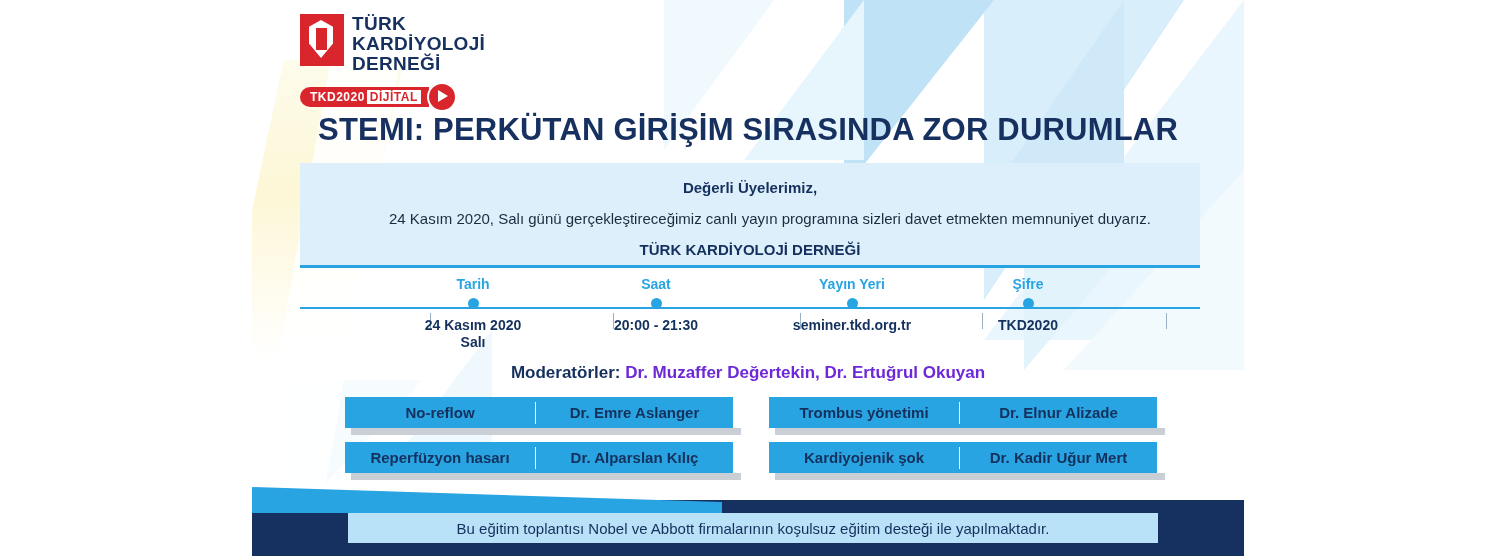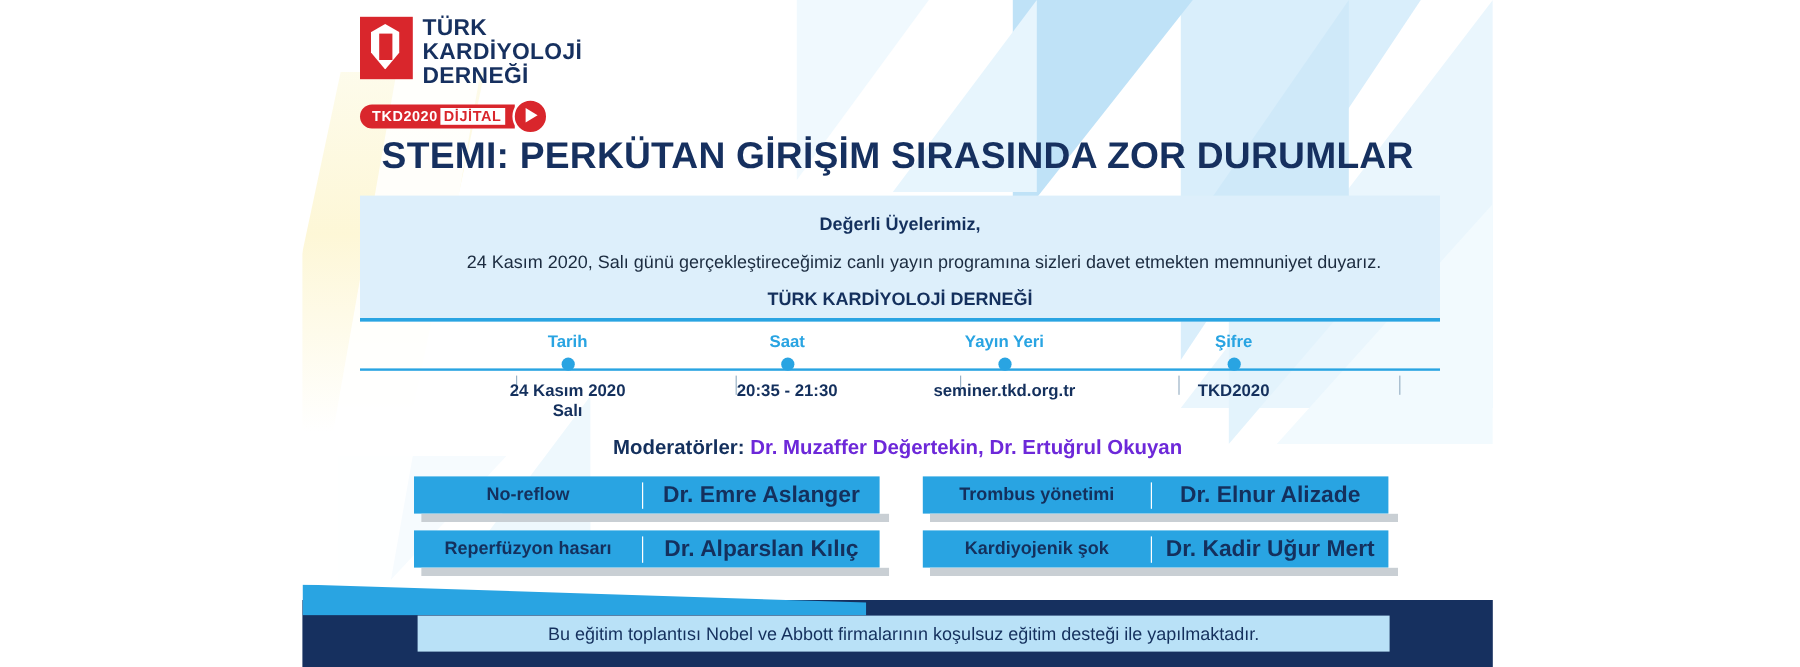--- a/index.html
+++ b/index.html
@@ -343,21 +343,21 @@
     color: #14305d;
     text-align: center;
   }
   .session .divider {
     width: 1px;
     height: 22px;
     background: #ffffff;
   }
   .session .speaker {
     flex: 1;
-    font-size: 19px;
+    font-size: 15px;
     font-weight: bold;
     color: #14305d;
     text-align: center;
   }
 </style>
 </head>
 <body>
 
 <div class="poster">
 
@@ -414,24 +414,24 @@
       <div class="info-dot"></div>
       <div class="value">
         <div>24 Kasım 2020</div>
         <div>Salı</div>
       </div>
     </div>
 
     <div class="info-col" style="left:256px;">
       <div class="label">Saat</div>
       <div class="info-dot"></div>
-      <div class="value">20:35 - 21:30</div>
-    </div>
-
-    <div class="info-col" style="left:437px;">
+      <div class="value">20:00 - 21:30</div>
+    </div>
+
+    <div class="info-col" style="left:452px;">
       <div class="label">Yayın Yeri</div>
       <div class="info-dot"></div>
       <div class="value">seminer.tkd.org.tr</div>
     </div>
 
     <div class="info-col" style="left:628px;">
       <div class="label">Şifre</div>
       <div class="info-dot"></div>
       <div class="value">TKD2020</div>
     </div>

